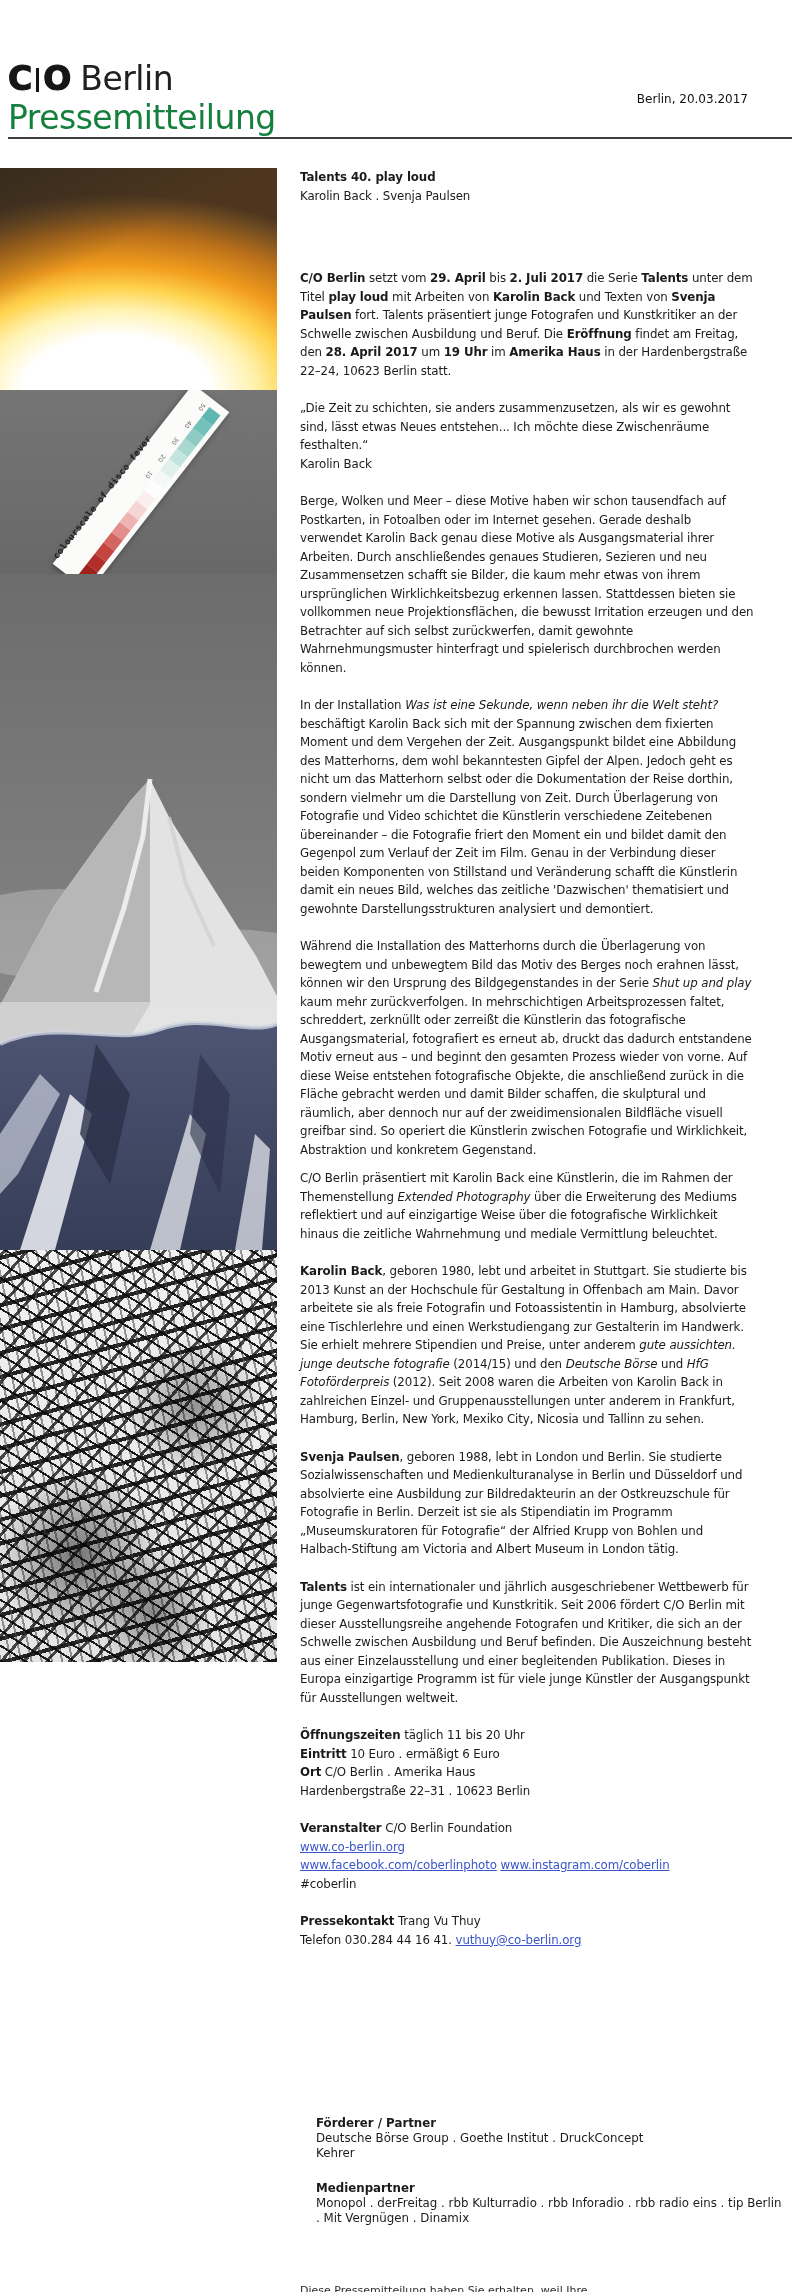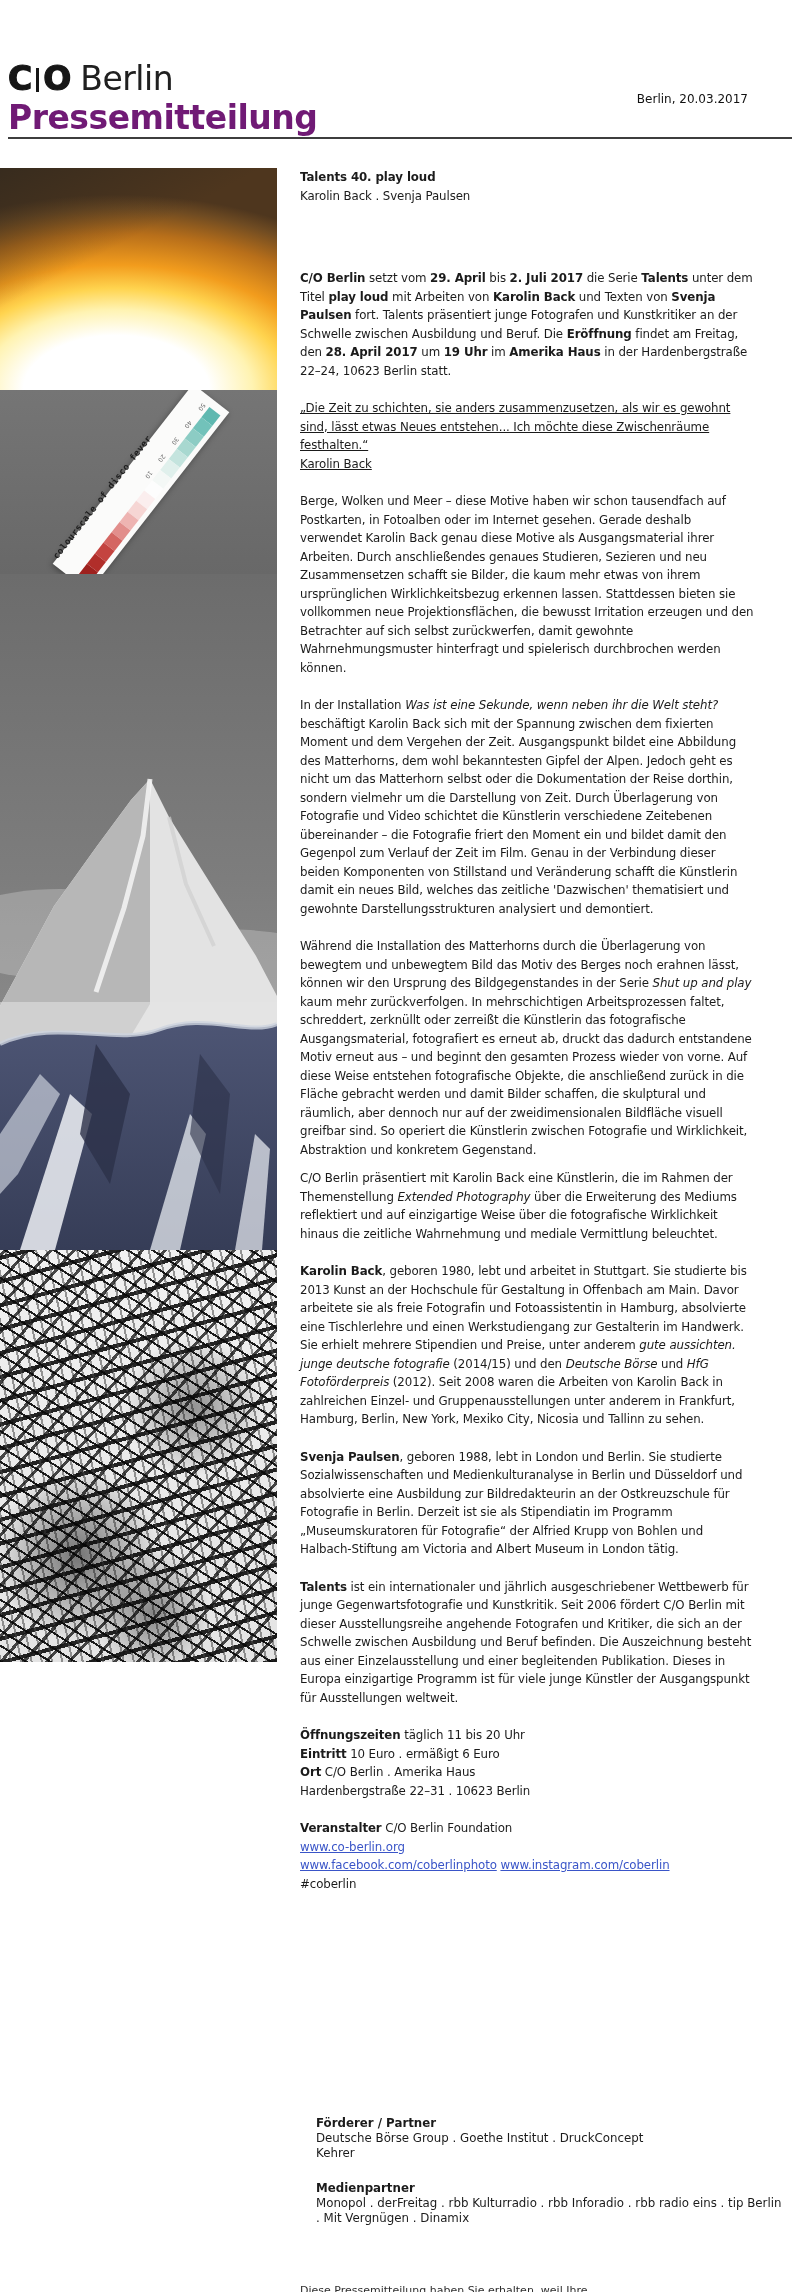--- a/index.html
+++ b/index.html
@@ -5,21 +5,21 @@
   *{margin:0;padding:0;box-sizing:border-box;}
   html,body{background:#ffffff;}
   .page{position:relative;width:800px;height:2292px;background:#fff;overflow:hidden;
         font-family:"DejaVu Sans","Liberation Sans",sans-serif;color:#1b1b1b;}
   
   .hdr{position:absolute;left:8px;top:20px;margin-top:40px;}
   .logo-line{font-size:33px;line-height:38px;color:#161616;letter-spacing:-.5px;}
   .logo-co{font-weight:900;-webkit-text-stroke:1.2px #161616;letter-spacing:-1px;}
   .logo-bar{display:inline-block;width:3px;height:24px;background:#161616;margin:0 4px 0 5px;vertical-align:-2px;}
   .logo-city{font-weight:400;color:#202020;}
-  .logo-sub{font-size:33px;line-height:40px;font-weight:700;color:#701a75;letter-spacing:-.5px;}
+  .logo-sub{font-size:33px;line-height:40px;font-weight:400;color:#15803d;letter-spacing:-.5px;}
   .hdr-date{position:absolute;top:92px;right:52px;font-size:12px;color:#111;}
   .rule{position:absolute;left:8px;right:8px;top:137px;height:2px;background:#3e3e3e;}
   
   .imgcol{position:absolute;left:0;top:168px;width:277px;}
   .fig{width:277px;position:relative;overflow:hidden;}
   .fig-sun{height:222px;
     background:
       linear-gradient(152deg, rgba(48,40,30,.75) 0%, rgba(48,40,30,0) 38%),
       radial-gradient(120% 88% at 42% 100%,
         #ffffff 0%, #ffffff 28%, #fff3b2 41%, #ffd44f 52%, #f29c1d 64%,
@@ -134,30 +134,31 @@
       </svg>
     </div>
 
     <div class="fig fig-shred"></div>
   </div>
 
   <div class="textcol">
       <div class="block" style="margin-top: 0px;"><span class="b">Talents 40. play loud</span></div>
       <div class="block" style="margin-top: 0px;"><span>Karolin Back . Svenja Paulsen</span></div>
       <div class="block" style="margin-top: 64px;"><span class="b">C/O Berlin</span><span> setzt vom </span><span class="b">29. April</span><span> bis </span><span class="b">2. Juli 2017</span><span> die Serie </span><span class="b">Talents</span><span> unter dem Titel </span><span class="b">play loud</span><span> mit Arbeiten von </span><span class="b">Karolin Back</span><span> und Texten von </span><span class="b">Svenja Paulsen</span><span> fort. Talents präsentiert junge Fotografen und Kunstkritiker an der Schwelle zwischen Ausbildung und Beruf. Die </span><span class="b">Eröffnung</span><span> findet am Freitag, den </span><span class="b">28. April 2017</span><span> um </span><span class="b">19 Uhr</span><span> im </span><span class="b">Amerika Haus</span><span> in der Hardenbergstraße 22–24, 10623 Berlin statt.</span></div>
-      <div class="block" style="margin-top: 19px; text-decoration: underline;"><span>„Die Zeit zu schichten, sie anders zusammenzusetzen, als wir es gewohnt sind, lässt etwas Neues entstehen... Ich möchte diese Zwischenräume festhalten.“</span><br><span>Karolin Back</span></div>
+      <div class="block" style="margin-top: 19px;"><span>„Die Zeit zu schichten, sie anders zusammenzusetzen, als wir es gewohnt sind, lässt etwas Neues entstehen... Ich möchte diese Zwischenräume festhalten.“</span><br><span>Karolin Back</span></div>
       <div class="block" style="margin-top: 19px;"><span>Berge, Wolken und Meer – diese Motive haben wir schon tausendfach auf Postkarten, in Fotoalben oder im Internet gesehen. Gerade deshalb verwendet Karolin Back genau diese Motive als Ausgangsmaterial ihrer Arbeiten. Durch anschließendes genaues Studieren, Sezieren und neu Zusammensetzen schafft sie Bilder, die kaum mehr etwas von ihrem ursprünglichen Wirklichkeitsbezug erkennen lassen. Stattdessen bieten sie vollkommen neue Projektionsflächen, die bewusst Irritation erzeugen und den Betrachter auf sich selbst zurückwerfen, damit gewohnte Wahrnehmungsmuster hinterfragt und spielerisch durchbrochen werden können.</span></div>
       <div class="block" style="margin-top: 19px;"><span>In der Installation </span><span class="i">Was ist eine Sekunde, wenn neben ihr die Welt steht?</span><span> beschäftigt Karolin Back sich mit der Spannung zwischen dem fixierten Moment und dem Vergehen der Zeit. Ausgangspunkt bildet eine Abbildung des Matterhorns, dem wohl bekanntesten Gipfel der Alpen. Jedoch geht es nicht um das Matterhorn selbst oder die Dokumentation der Reise dorthin, sondern vielmehr um die Darstellung von Zeit. Durch Überlagerung von Fotografie und Video schichtet die Künstlerin verschiedene Zeitebenen übereinander – die Fotografie friert den Moment ein und bildet damit den Gegenpol zum Verlauf der Zeit im Film. Genau in der Verbindung dieser beiden Komponenten von Stillstand und Veränderung schafft die Künstlerin damit ein neues Bild, welches das zeitliche 'Dazwischen' thematisiert und gewohnte Darstellungsstrukturen analysiert und demontiert.</span></div>
       <div class="block" style="margin-top: 19px;"><span>Während die Installation des Matterhorns durch die Überlagerung von bewegtem und unbewegtem Bild das Motiv des Berges noch erahnen lässt, können wir den Ursprung des Bildgegenstandes in der Serie </span><span class="i">Shut up and play</span><span> kaum mehr zurückverfolgen. In mehrschichtigen Arbeitsprozessen faltet, schreddert, zerknüllt oder zerreißt die Künstlerin das fotografische Ausgangsmaterial, fotografiert es erneut ab, druckt das dadurch entstandene Motiv erneut aus – und beginnt den gesamten Prozess wieder von vorne. Auf diese Weise entstehen fotografische Objekte, die anschließend zurück in die Fläche gebracht werden und damit Bilder schaffen, die skulptural und räumlich, aber dennoch nur auf der zweidimensionalen Bildfläche visuell greifbar sind. So operiert die Künstlerin zwischen Fotografie und Wirklichkeit, Abstraktion und konkretem Gegenstand.</span></div>
       <div class="block" style="margin-top: 10px;"><span>C/O Berlin präsentiert mit Karolin Back eine Künstlerin, die im Rahmen der Themenstellung </span><span class="i">Extended Photography</span><span> über die Erweiterung des Mediums reflektiert und auf einzigartige Weise über die fotografische Wirklichkeit hinaus die zeitliche Wahrnehmung und mediale Vermittlung beleuchtet.</span></div>
       <div class="block" style="margin-top: 19px;"><span class="b">Karolin Back</span><span>, geboren 1980, lebt und arbeitet in Stuttgart. Sie studierte bis 2013 Kunst an der Hochschule für Gestaltung in Offenbach am Main. Davor arbeitete sie als freie Fotografin und Fotoassistentin in Hamburg, absolvierte eine Tischlerlehre und einen Werkstudiengang zur Gestalterin im Handwerk. Sie erhielt mehrere Stipendien und Preise, unter anderem </span><span class="i">gute aussichten. junge deutsche fotografie</span><span> (2014/15) und den </span><span class="i">Deutsche Börse</span><span> und </span><span class="i">HfG Fotoförderpreis</span><span> (2012). Seit 2008 waren die Arbeiten von Karolin Back in zahlreichen Einzel- und Gruppenausstellungen unter anderem in Frankfurt, Hamburg, Berlin, New York, Mexiko City, Nicosia und Tallinn zu sehen.</span></div>
       <div class="block" style="margin-top: 19px;"><span class="b">Svenja Paulsen</span><span>, geboren 1988, lebt in London und Berlin. Sie studierte Sozialwissenschaften und Medienkulturanalyse in Berlin und Düsseldorf und absolvierte eine Ausbildung zur Bildredakteurin an der Ostkreuzschule für Fotografie in Berlin. Derzeit ist sie als Stipendiatin im Programm „Museumskuratoren für Fotografie“ der Alfried Krupp von Bohlen und Halbach-Stiftung am Victoria and Albert Museum in London tätig.</span></div>
       <div class="block" style="margin-top: 19px;"><span class="b">Talents</span><span> ist ein internationaler und jährlich ausgeschriebener Wettbewerb für junge Gegenwartsfotografie und Kunstkritik. Seit 2006 fördert C/O Berlin mit dieser Ausstellungsreihe angehende Fotografen und Kritiker, die sich an der Schwelle zwischen Ausbildung und Beruf befinden. Die Auszeichnung besteht aus einer Einzelausstellung und einer begleitenden Publikation. Dieses in Europa einzigartige Programm ist für viele junge Künstler der Ausgangspunkt für Ausstellungen weltweit.</span></div>
       <div class="block" style="margin-top: 19px;"><span class="b">Öffnungszeiten</span><span> täglich 11 bis 20 Uhr</span><br><span class="b">Eintritt</span><span> 10 Euro . ermäßigt 6 Euro</span><br><span class="b">Ort</span><span> C/O Berlin . Amerika Haus</span><br><span>Hardenbergstraße 22–31 . 10623 Berlin</span></div>
       <div class="block" style="margin-top: 19px;"><span class="b">Veranstalter</span><span> C/O Berlin Foundation</span><br><a href="#" class="lnk">www.co-berlin.org</a><br><a href="#" class="lnk">www.facebook.com/coberlinphoto</a><span> </span><a href="#" class="lnk">www.instagram.com/coberlin</a><br><span>#coberlin</span></div>
+      <div class="block" style="margin-top: 19px;"><span class="b">Pressekontakt</span><span> Trang Vu Thuy</span><br><span>Telefon 030.284 44 16 41. </span><a href="#" class="lnk">vuthuy@co-berlin.org</a></div>
     </div>
 
   <div class="bottomcol">
       <div class="block tight" style="margin-top: 0px;"><span class="b">Förderer / Partner</span><br><span>Deutsche Börse Group . Goethe Institut . DruckConcept</span><br><span>Kehrer</span></div>
       <div class="block tight" style="margin-top: 20px;"><span class="b">Medienpartner</span><br><span>Monopol . derFreitag . rbb Kulturradio . rbb Inforadio . rbb radio eins . tip Berlin . Mit Vergnügen . Dinamix</span></div>
     </div>
 
   <div class="footnote">Diese Pressemitteilung haben Sie erhalten, weil Ihre</div>
 
 </div>

